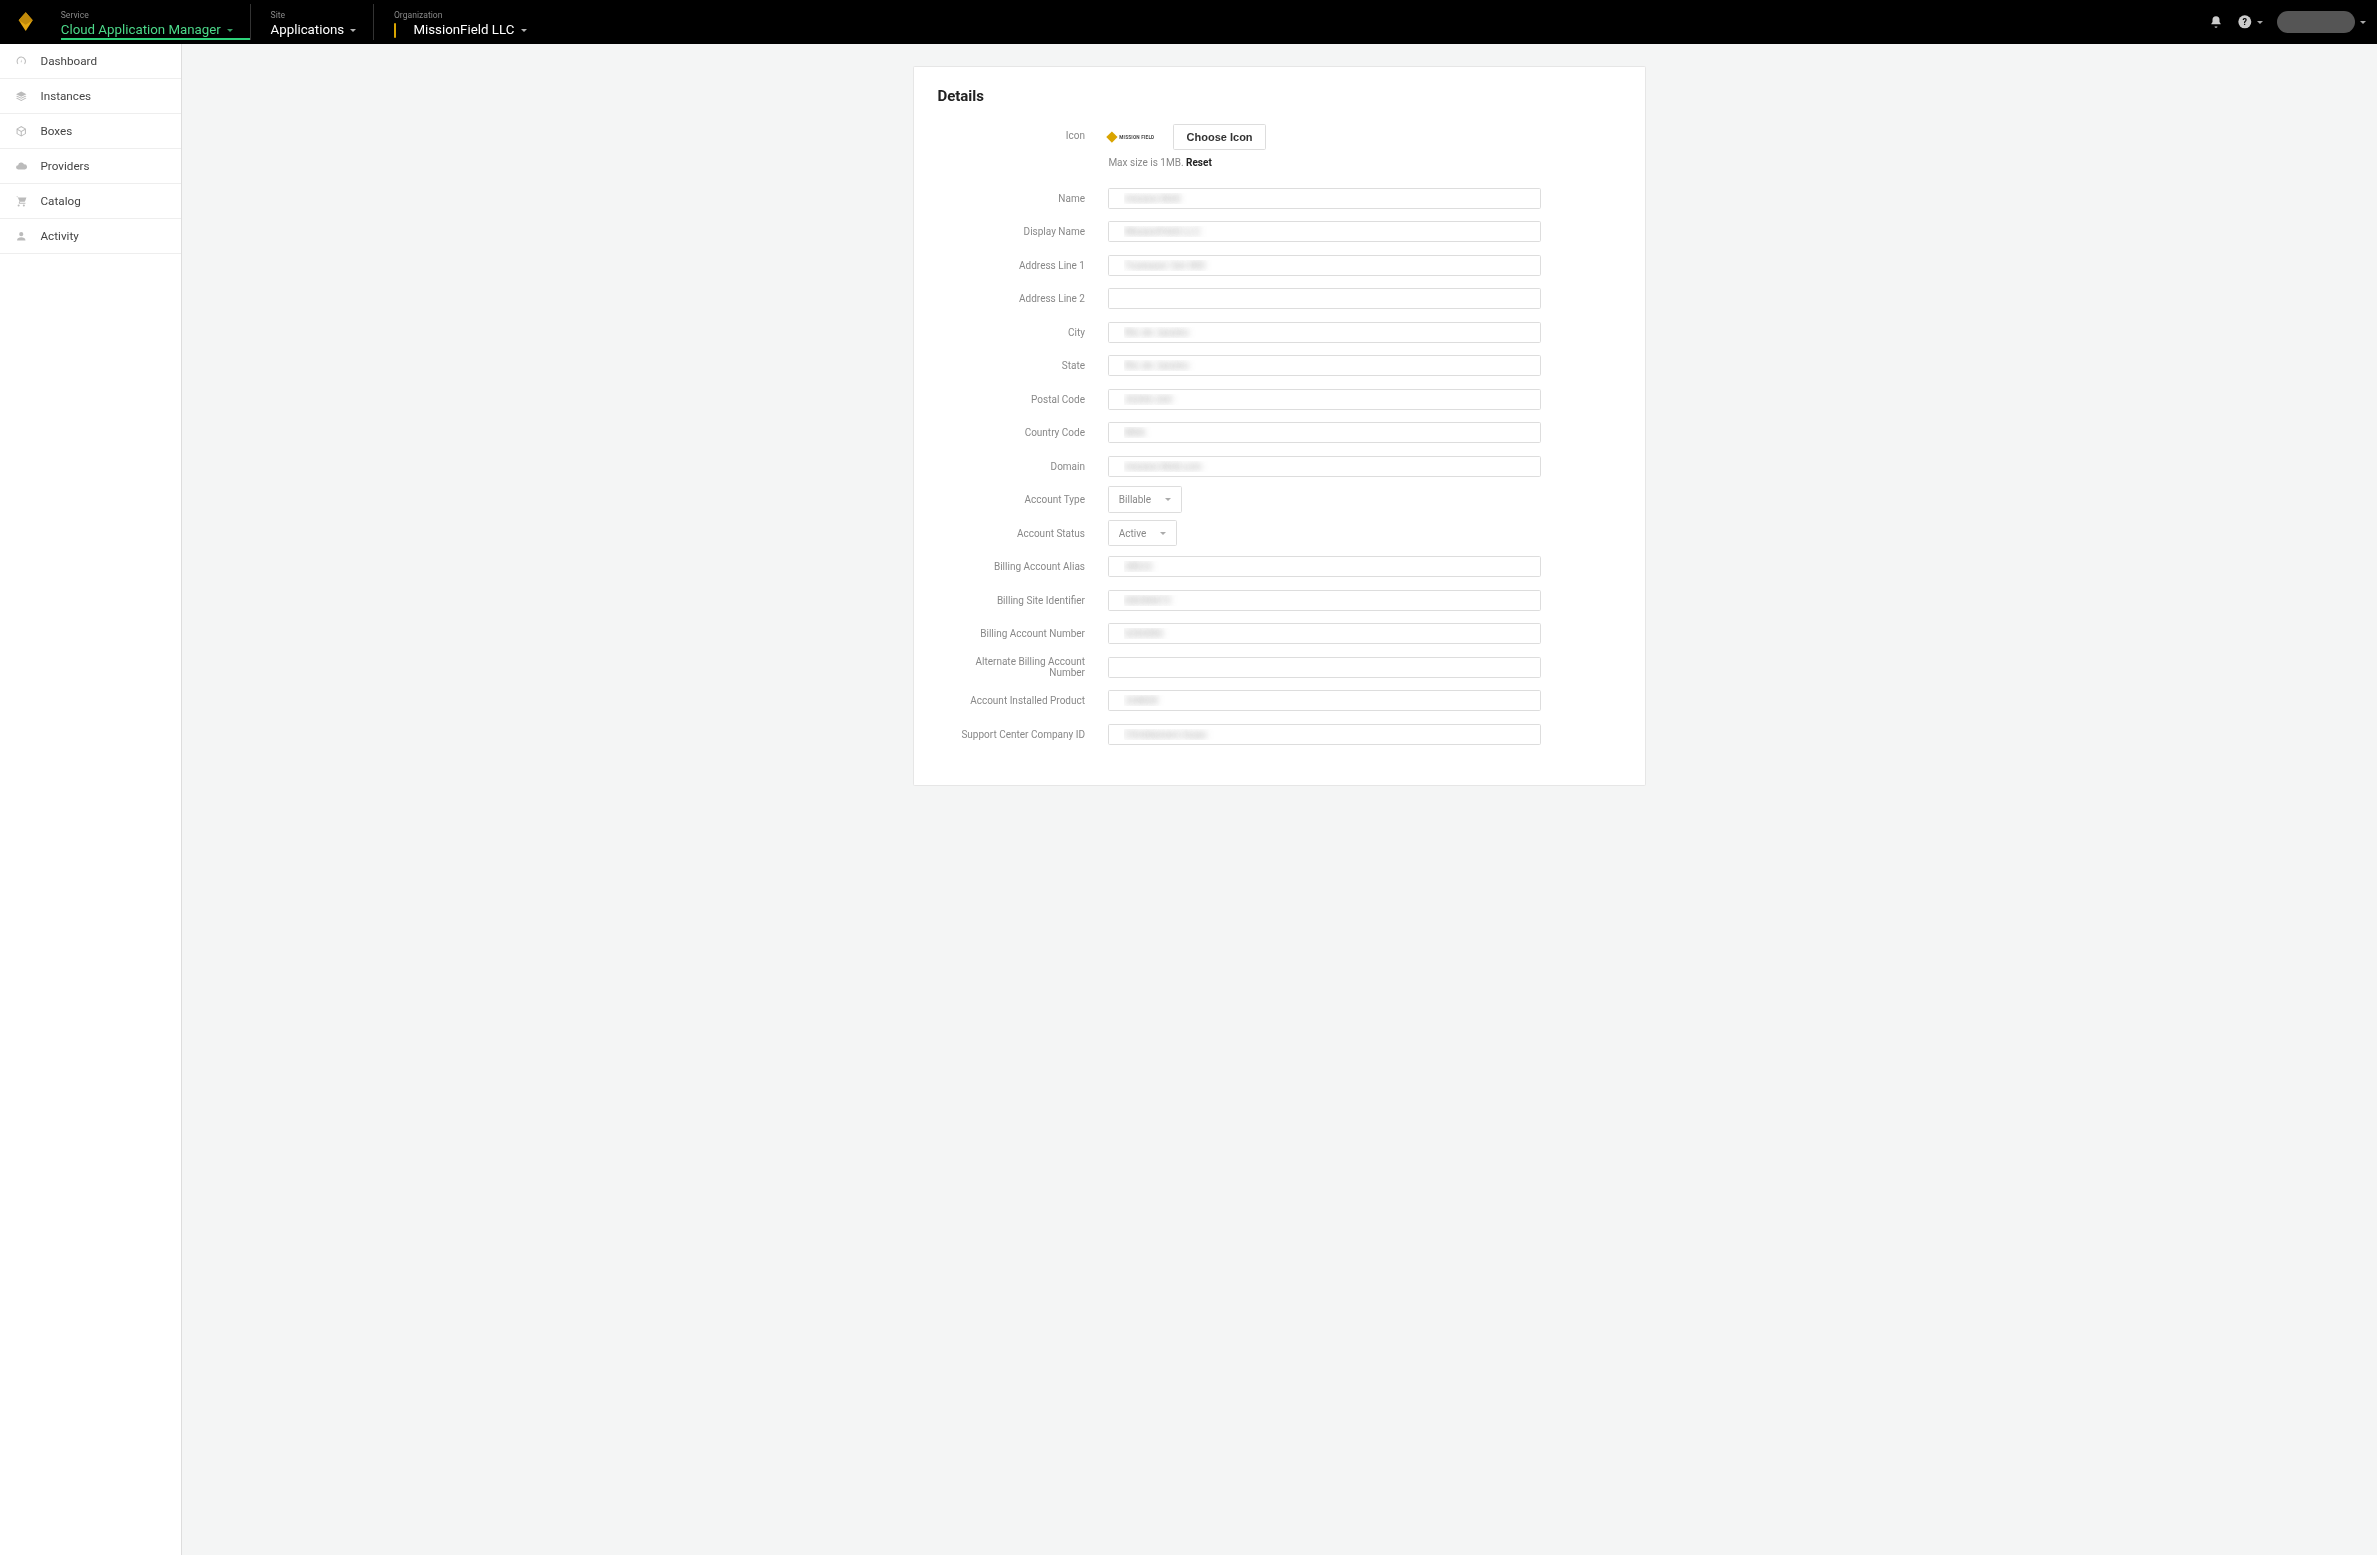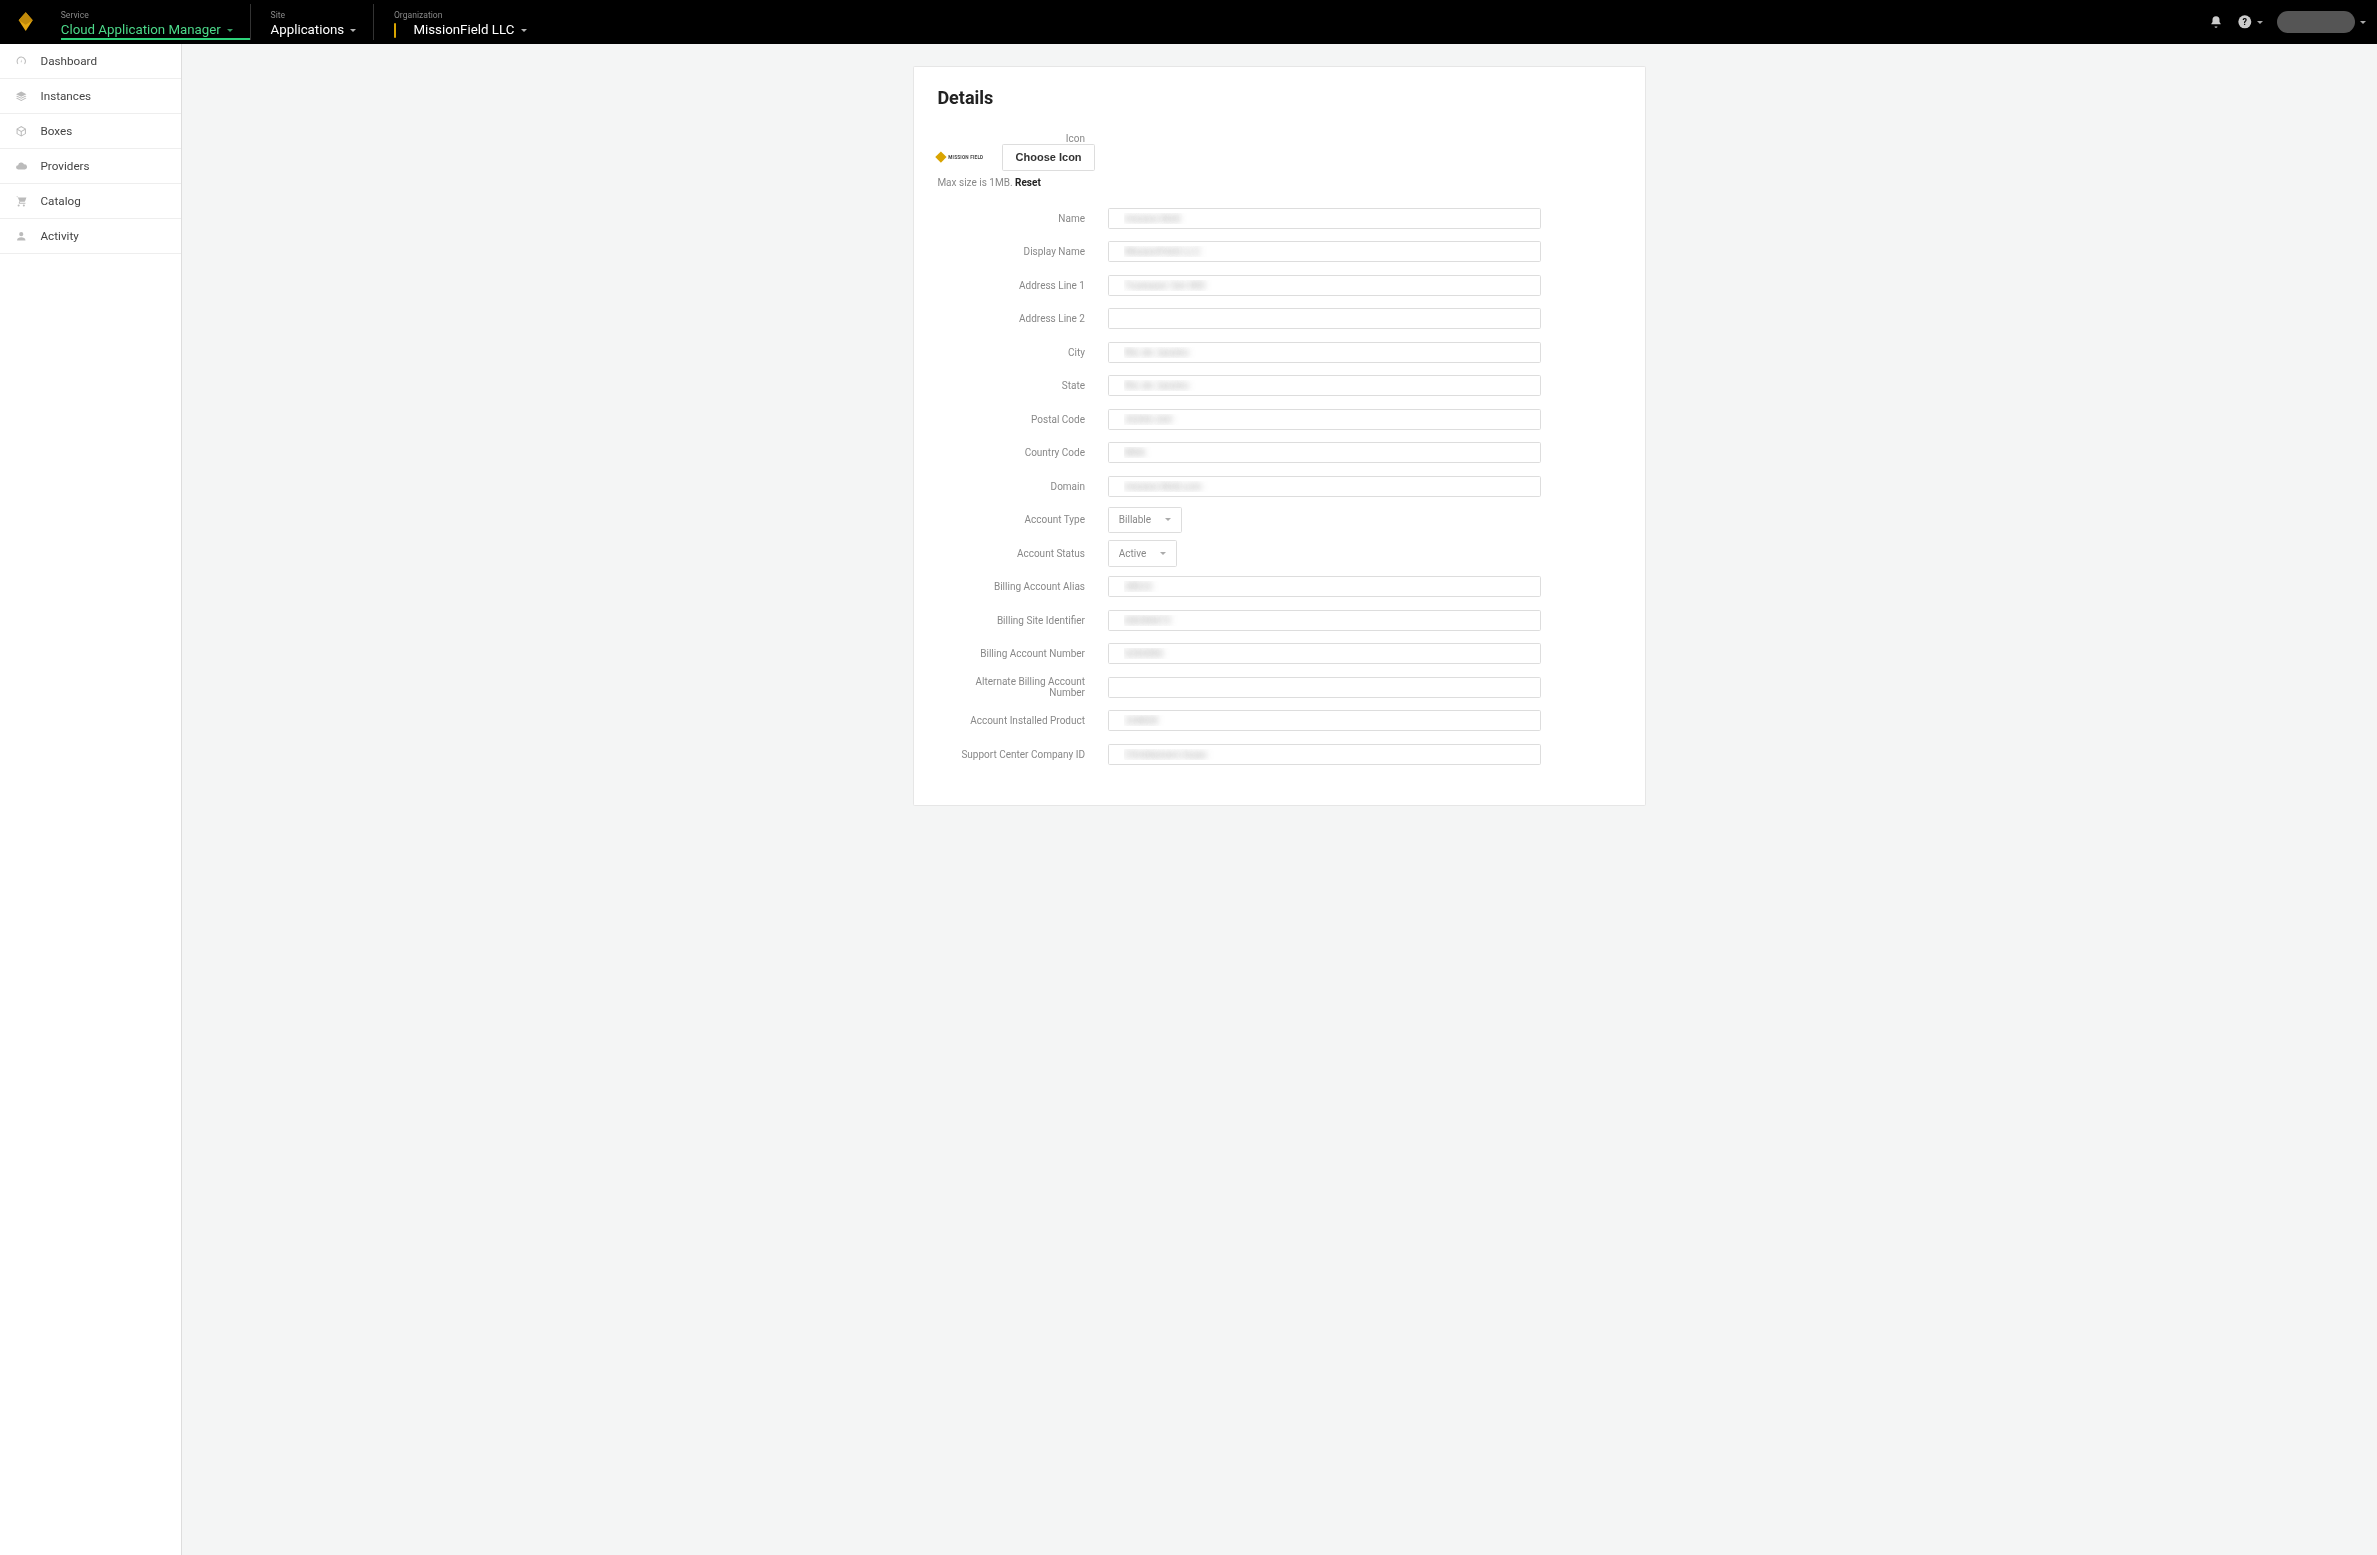--- a/index.html
+++ b/index.html
@@ -126,21 +126,21 @@
   }
   .panel {
     background: #fff;
     border: 0.8px solid #e6e6e6;
     border-radius: 1.6px;
     max-width: 733px;
     margin: 0 auto;
     padding: 19.5px 23.4px 31px 23.4px;
   }
   .panel-title {
-    font-size: 18px;
+    font-size: 15px;
     font-weight: 700;
     color: #222;
     margin-bottom: 19.5px;
   }
 
   .form-row {
     display: flex;
     align-items: center;
     margin-bottom: 5.5px;
     min-height: 28px;
@@ -319,21 +319,21 @@
         </svg>
       </span>
       <span>Activity</span>
     </div>
   </div>
 
 <div class="main">
   <div class="panel">
     <div class="panel-title">Details</div>
 
-    <div class="form-row" style="align-items:flex-start;flex-direction:column;">
+    <div class="form-row" style="align-items:center;">
       <div class="form-label icon-label">Icon</div>
       <div class="form-field">
         <div class="icon-row-content">
           <div class="icon-preview">
             <div class="mflogo"></div>
             <span class="icon-preview-text">MISSION FIELD</span>
           </div>
           <button class="btn">Choose Icon</button>
         </div>
         <div class="icon-hint">

